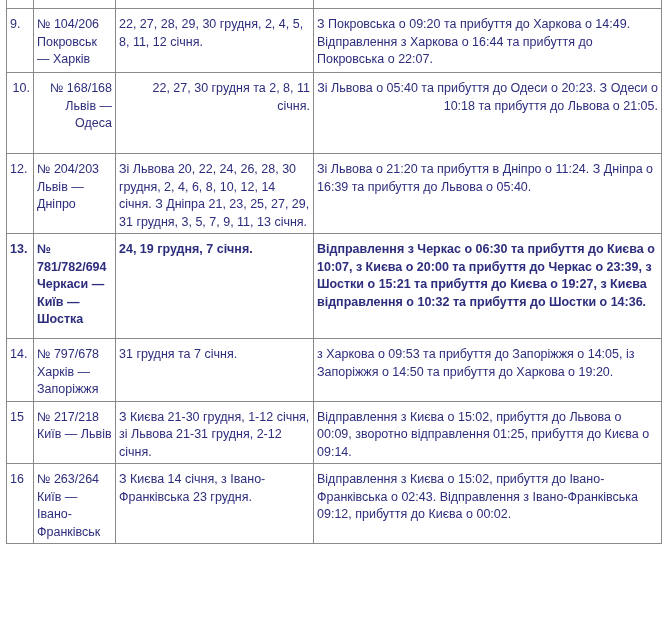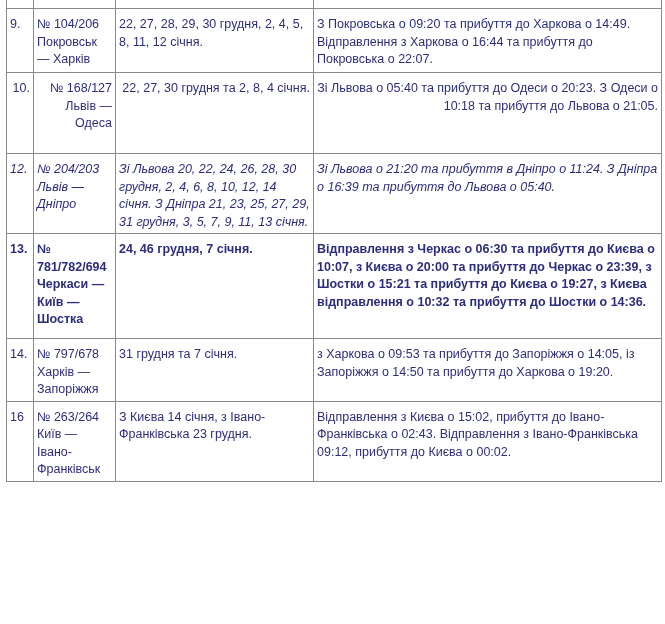--- a/index.html
+++ b/index.html
@@ -33,21 +33,21 @@
     word-wrap: break-word;
   }
   col.c-num   { width: 27px;  }
   col.c-train { width: 82px;  }
   col.c-dates { width: 198px; }
   col.c-sched { width: 348px; }
   tr.partial-top td    { height: 10px; padding: 0; }
   tr.r9  { height: 64px;  }
   tr.r10 { height: 81px; text-align: right;  }
   tr.r11 { height: 73px;  }
-  tr.r12 { height: 70px; font-style: italic;  }
+  tr.r12 { height: 70px;  }
   tr.r13 { height: 105px; font-weight: bold; }
   tr.r14 { height: 56px; margin-top: 24px;  }
   tr.r15 { height: 60px;  }
   tr.r16 { height: 62px;  }
   td.cell-num { padding-left: 2px; padding-right: 1px; }
 </style>
 </head>
 <body>
 
 <div class="viewport">
@@ -69,47 +69,53 @@
 
     <tr class="r9">
       <td class="cell-num">9.</td>
       <td>№ 104/206 Покровськ — Харків</td>
       <td>22, 27, 28, 29, 30 грудня, 2, 4, 5, 8, 11, 12 січня.</td>
       <td>З Покровська о 09:20 та прибуття до Харкова о 14:49. Відправлення з Харкова о 16:44 та прибуття до Покровська о 22:07.</td>
     </tr>
 
     <tr class="r10">
       <td class="cell-num">10.</td>
-      <td>№ 168/127 Львів — Одеса</td>
-      <td>22, 27, 30 грудня та 2, 8, 4 січня.</td>
+      <td>№ 168/168 Львів — Одеса</td>
+      <td>22, 27, 30 грудня та 2, 8, 11 січня.</td>
       <td>Зі Львова о 05:40 та прибуття до Одеси о 20:23. З Одеси о 10:18 та прибуття до Львова о 21:05.</td>
     </tr>
 
 
     <tr class="r12">
       <td class="cell-num">12.</td>
       <td>№ 204/203 Львів — Дніпро</td>
       <td>Зі Львова 20, 22, 24, 26, 28, 30 грудня, 2, 4, 6, 8, 10, 12, 14 січня. З Дніпра 21, 23, 25, 27, 29, 31 грудня, 3, 5, 7, 9, 11, 13 січня.</td>
       <td>Зі Львова о 21:20 та прибуття в Дніпро о 11:24. З Дніпра о 16:39 та прибуття до Львова о 05:40.</td>
     </tr>
 
     <tr class="r13">
       <td class="cell-num">13.</td>
       <td>№ 781/782/694 Черкаси — Київ — Шостка</td>
-      <td>24, 46 грудня, 7 січня.</td>
+      <td>24, 19 грудня, 7 січня.</td>
       <td>Відправлення з Черкас о 06:30 та прибуття до Києва о 10:07, з Києва о 20:00 та прибуття до Черкас о 23:39, з Шостки о 15:21 та прибуття до Києва о 19:27, з Києва відправлення о 10:32 та прибуття до Шостки о 14:36.</td>
     </tr>
 
     <tr class="r14">
       <td class="cell-num">14.</td>
       <td>№ 797/678 Харків — Запоріжжя</td>
       <td>31 грудня та 7 січня.</td>
       <td>з Харкова о 09:53 та прибуття до Запоріжжя о 14:05, із Запоріжжя о 14:50 та прибуття до Харкова о 19:20.</td>
     </tr>
 
+    <tr class="r15">
+      <td class="cell-num">15</td>
+      <td>№ 217/218 Київ — Львів</td>
+      <td>З Києва 21-30 грудня, 1-12 січня, зі Львова 21-31 грудня, 2-12 січня.</td>
+      <td>Відправлення з Києва о 15:02, прибуття до Львова о 00:09, зворотно відправлення 01:25, прибуття до Києва о 09:14.</td>
+    </tr>
 
     <tr class="r16">
       <td class="cell-num">16</td>
       <td>№ 263/264 Київ — Івано-Франківськ</td>
       <td>З Києва 14 січня, з Івано-Франківська 23 грудня.</td>
       <td>Відправлення з Києва о 15:02, прибуття до Івано-Франківська о 02:43. Відправлення з Івано-Франківська 09:12, прибуття до Києва о 00:02.</td>
     </tr>
 
   </tbody>
     </table>

